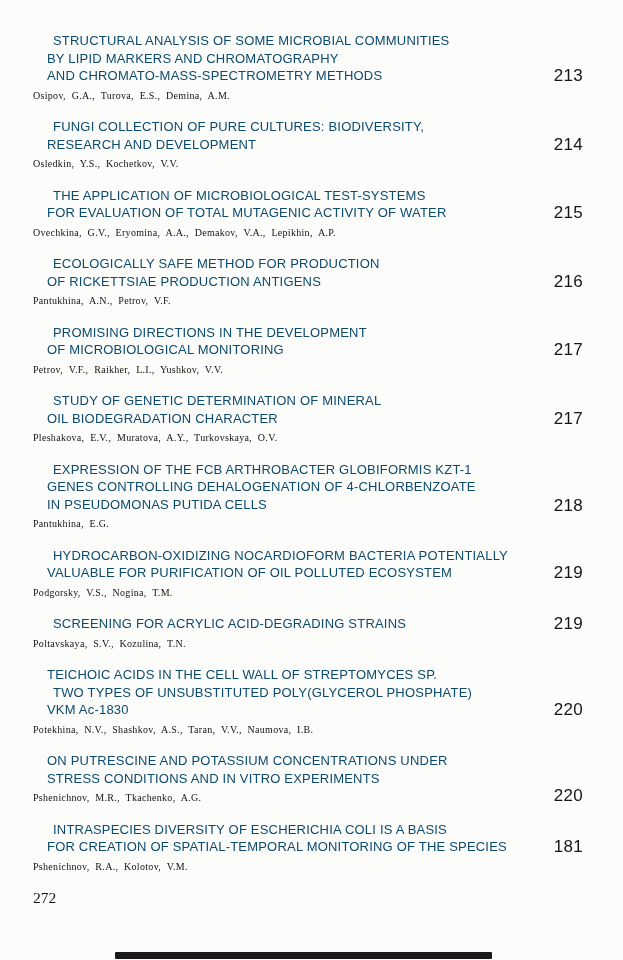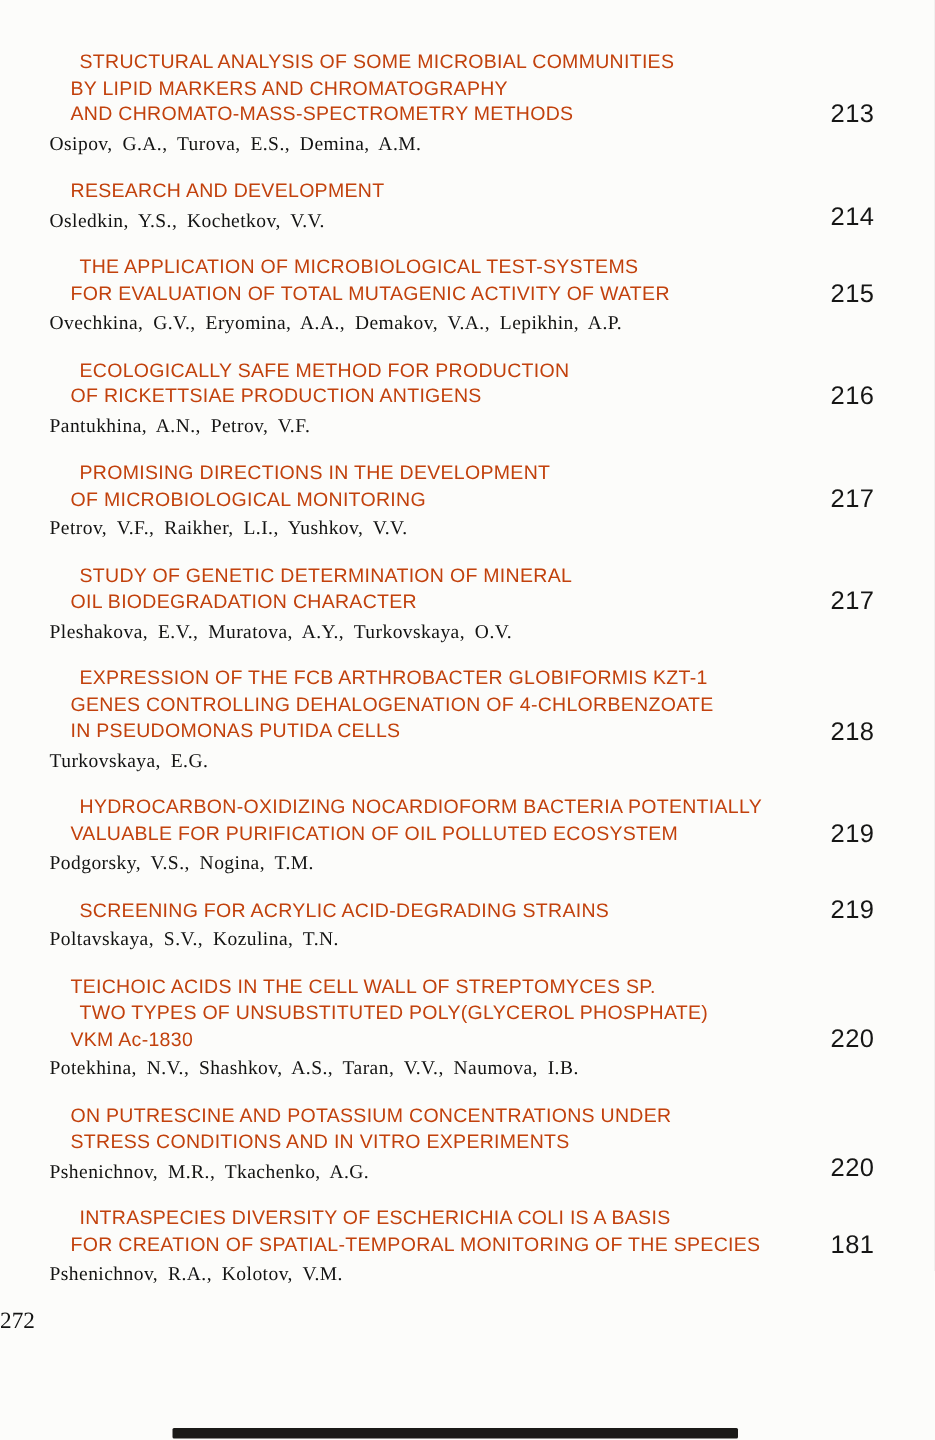--- a/index.html
+++ b/index.html
@@ -15,43 +15,44 @@
     font-family: "Liberation Sans", sans-serif;
   }
   .toc { padding: 32px 40px 0 33px; }
   .entry { position: relative; margin-bottom: 13px; }
   .entry-title { margin-left: 14px; }
   .tline {
     font-size: 13px;
     line-height: 17.5px;
     letter-spacing: 0.2px;
     white-space: nowrap;
-    color: #c2410c;
+    color: #0c4a6e;
   }
   .tline.first { text-indent: 6px; }
   .pagenum {
     position: absolute;
     right: 0;
     top: 0;
     font-size: 17px;
     line-height: 17.5px;
     letter-spacing: 0.3px;
     color: #161615;
   }
   .authors {
     font-family: "Liberation Serif", serif;
-    font-size: 13px;
+    font-size: 10px;
     line-height: 19.5px;
     margin-top: 1px;
     letter-spacing: 0.3px;
     word-spacing: 3px;
     color: #131312;
     white-space: nowrap;
   }
   .footer {
+    padding-left: 33px;
     margin-top: 3px;
     font-family: "Liberation Serif", serif;
     font-size: 15.5px;
     color: #131312;
   }
   .scan-strip {
     position: absolute;
     left: 115px;
     bottom: 1px;
     width: 377px;
@@ -69,20 +70,21 @@
     <div class="entry-title">
           <div class="tline first">STRUCTURAL ANALYSIS OF SOME MICROBIAL COMMUNITIES</div>
           <div class="tline">BY LIPID MARKERS AND CHROMATOGRAPHY</div>
           <div class="tline">AND CHROMATO-MASS-SPECTROMETRY METHODS</div>
         </div>
     <div class="pagenum" style="top: 35px;">213</div>
     <div class="authors">Osipov, G.A., Turova, E.S., Demina, A.M.</div>
   </section>
       <section class="entry">
     <div class="entry-title">
+          <div class="tline first">FUNGI COLLECTION OF PURE CULTURES: BIODIVERSITY,</div>
           <div class="tline">RESEARCH AND DEVELOPMENT</div>
         </div>
     <div class="pagenum" style="top: 17.5px;">214</div>
     <div class="authors">Osledkin, Y.S., Kochetkov, V.V.</div>
   </section>
       <section class="entry">
     <div class="entry-title">
           <div class="tline first">THE APPLICATION OF MICROBIOLOGICAL TEST-SYSTEMS</div>
           <div class="tline">FOR EVALUATION OF TOTAL MUTAGENIC ACTIVITY OF WATER</div>
         </div>
@@ -113,21 +115,21 @@
     <div class="pagenum" style="top: 17.5px;">217</div>
     <div class="authors">Pleshakova, E.V., Muratova, A.Y., Turkovskaya, O.V.</div>
   </section>
       <section class="entry">
     <div class="entry-title">
           <div class="tline first">EXPRESSION OF THE FCB ARTHROBACTER GLOBIFORMIS KZT-1</div>
           <div class="tline">GENES CONTROLLING DEHALOGENATION OF 4-CHLORBENZOATE</div>
           <div class="tline">IN PSEUDOMONAS PUTIDA CELLS</div>
         </div>
     <div class="pagenum" style="top: 36px;">218</div>
-    <div class="authors">Turkovskaya, E.G.</div>
+    <div class="authors">Pantukhina, E.G.</div>
   </section>
       <section class="entry">
     <div class="entry-title">
           <div class="tline first">HYDROCARBON-OXIDIZING NOCARDIOFORM BACTERIA POTENTIALLY</div>
           <div class="tline">VALUABLE FOR PURIFICATION OF OIL POLLUTED ECOSYSTEM</div>
         </div>
     <div class="pagenum" style="top: 17.5px;">219</div>
     <div class="authors">Podgorsky, V.S., Nogina, T.M.</div>
   </section>
       <section class="entry">

